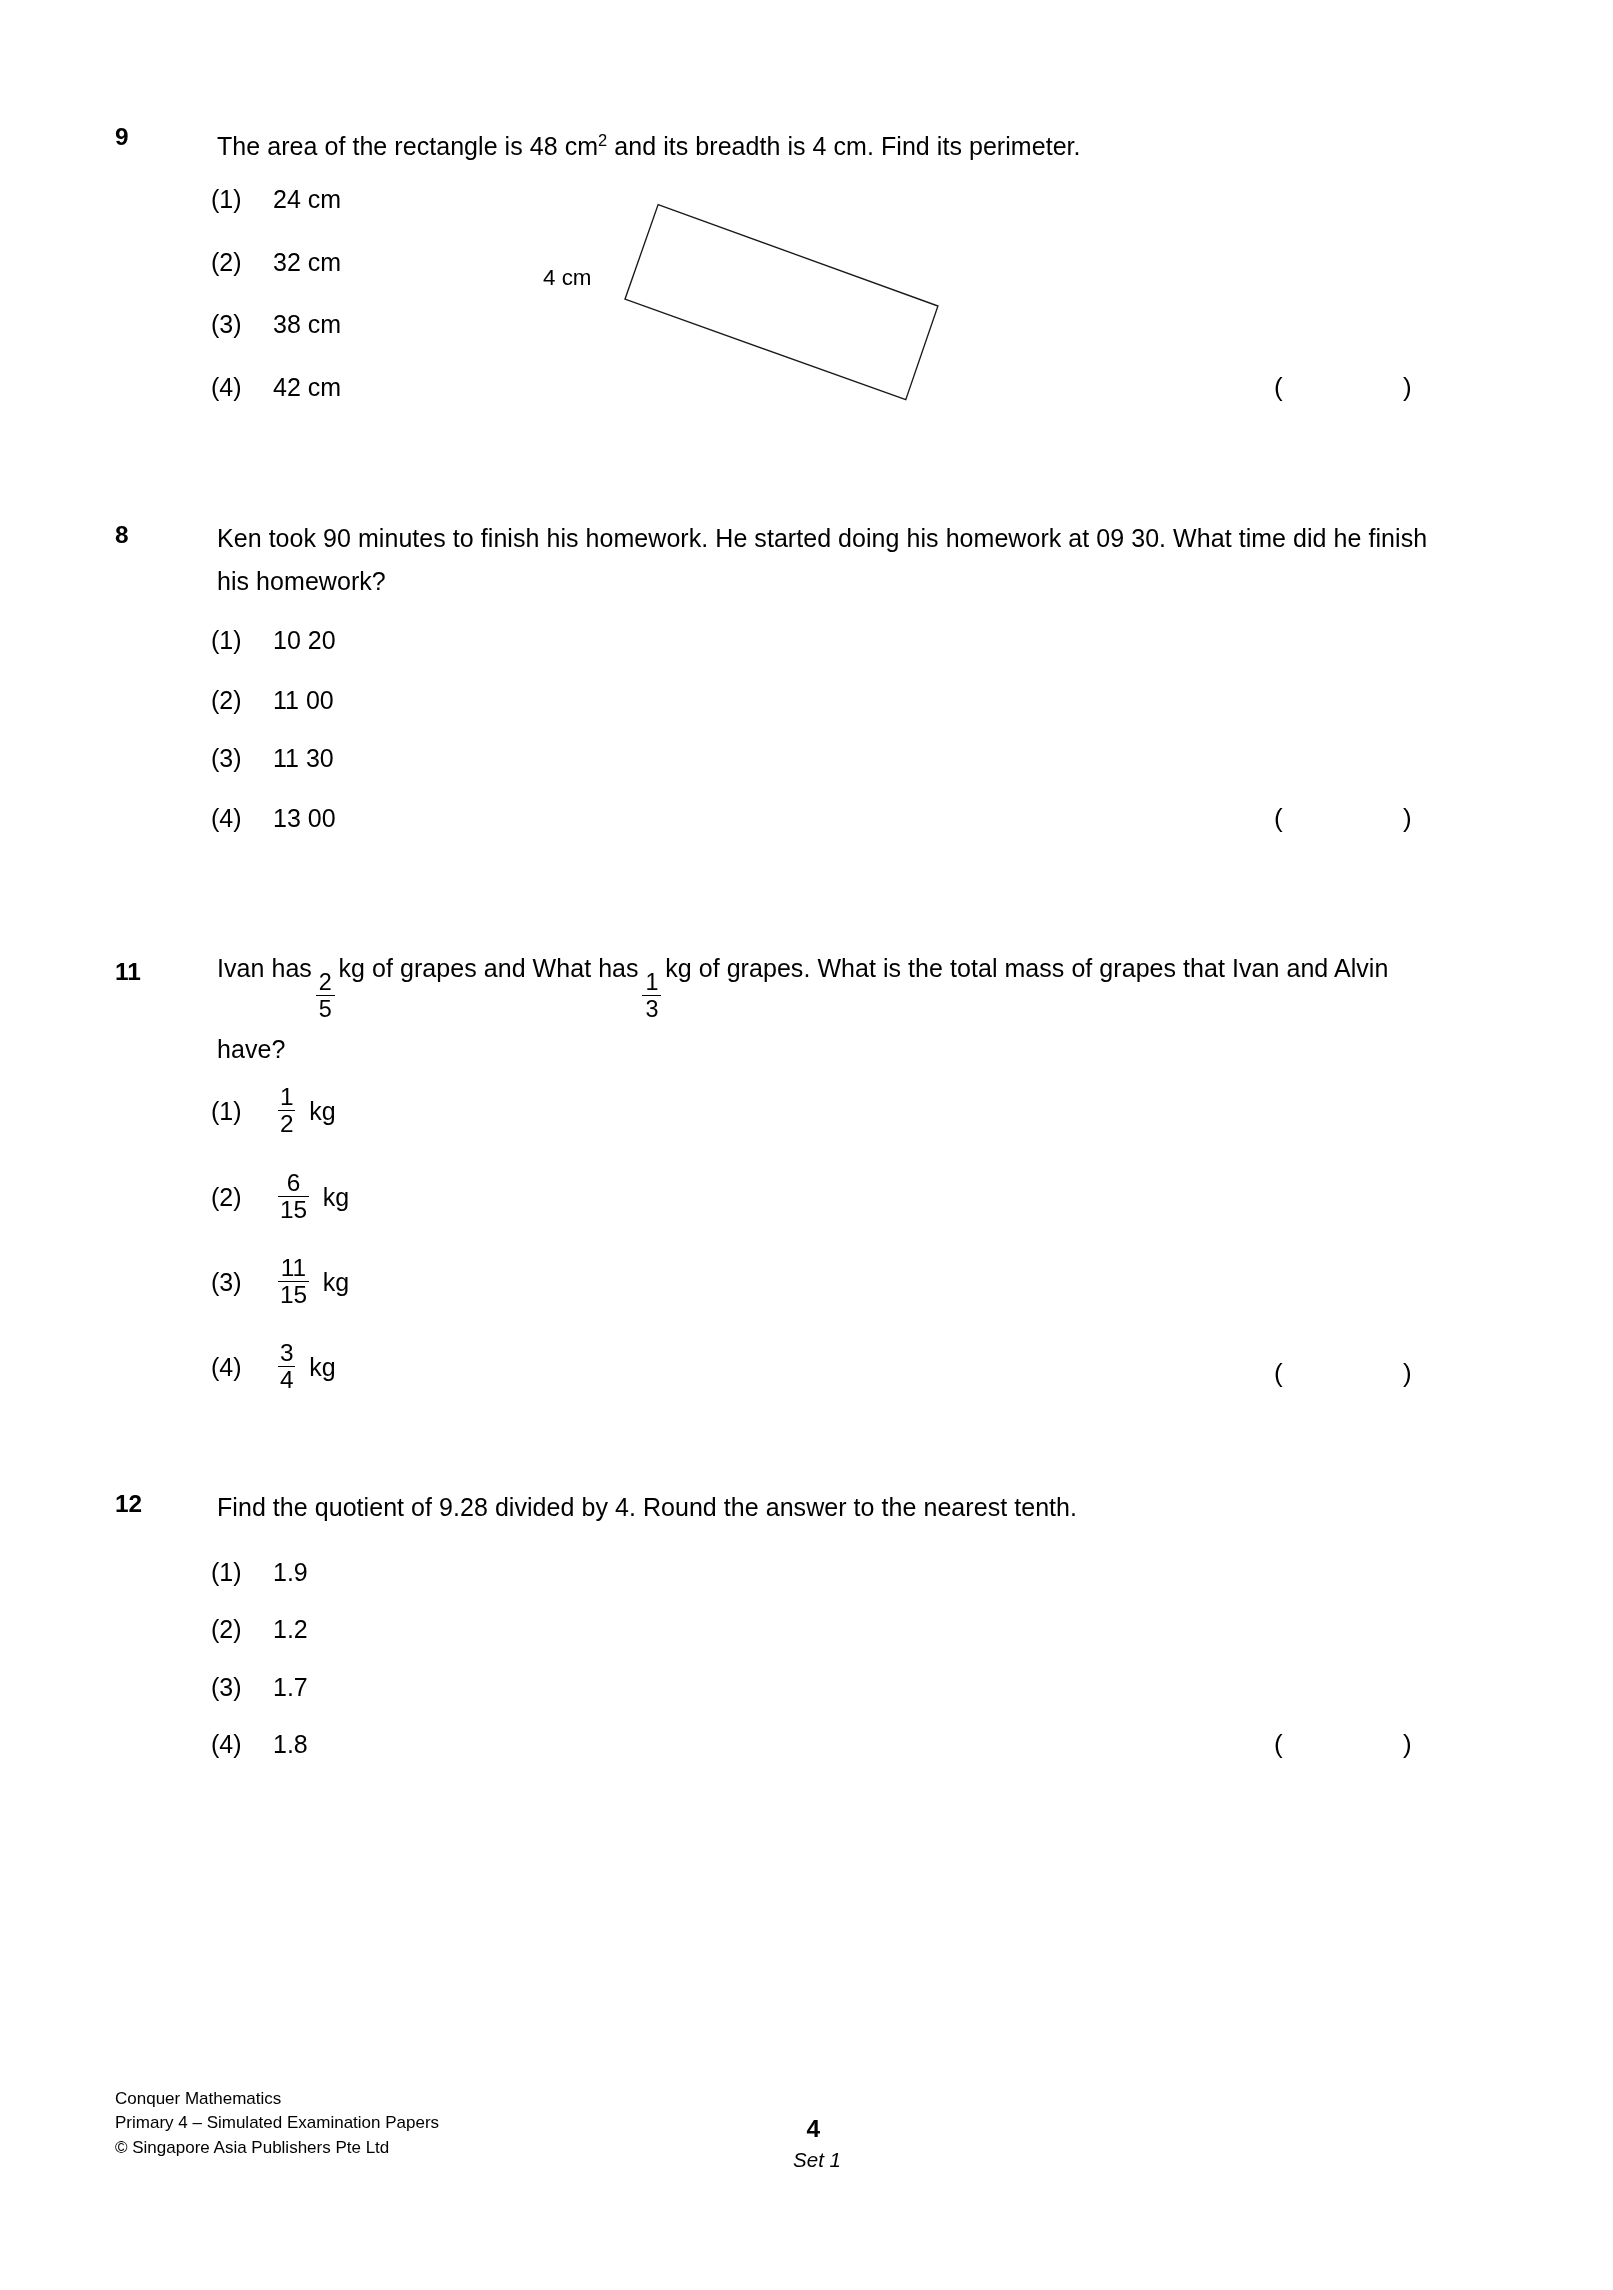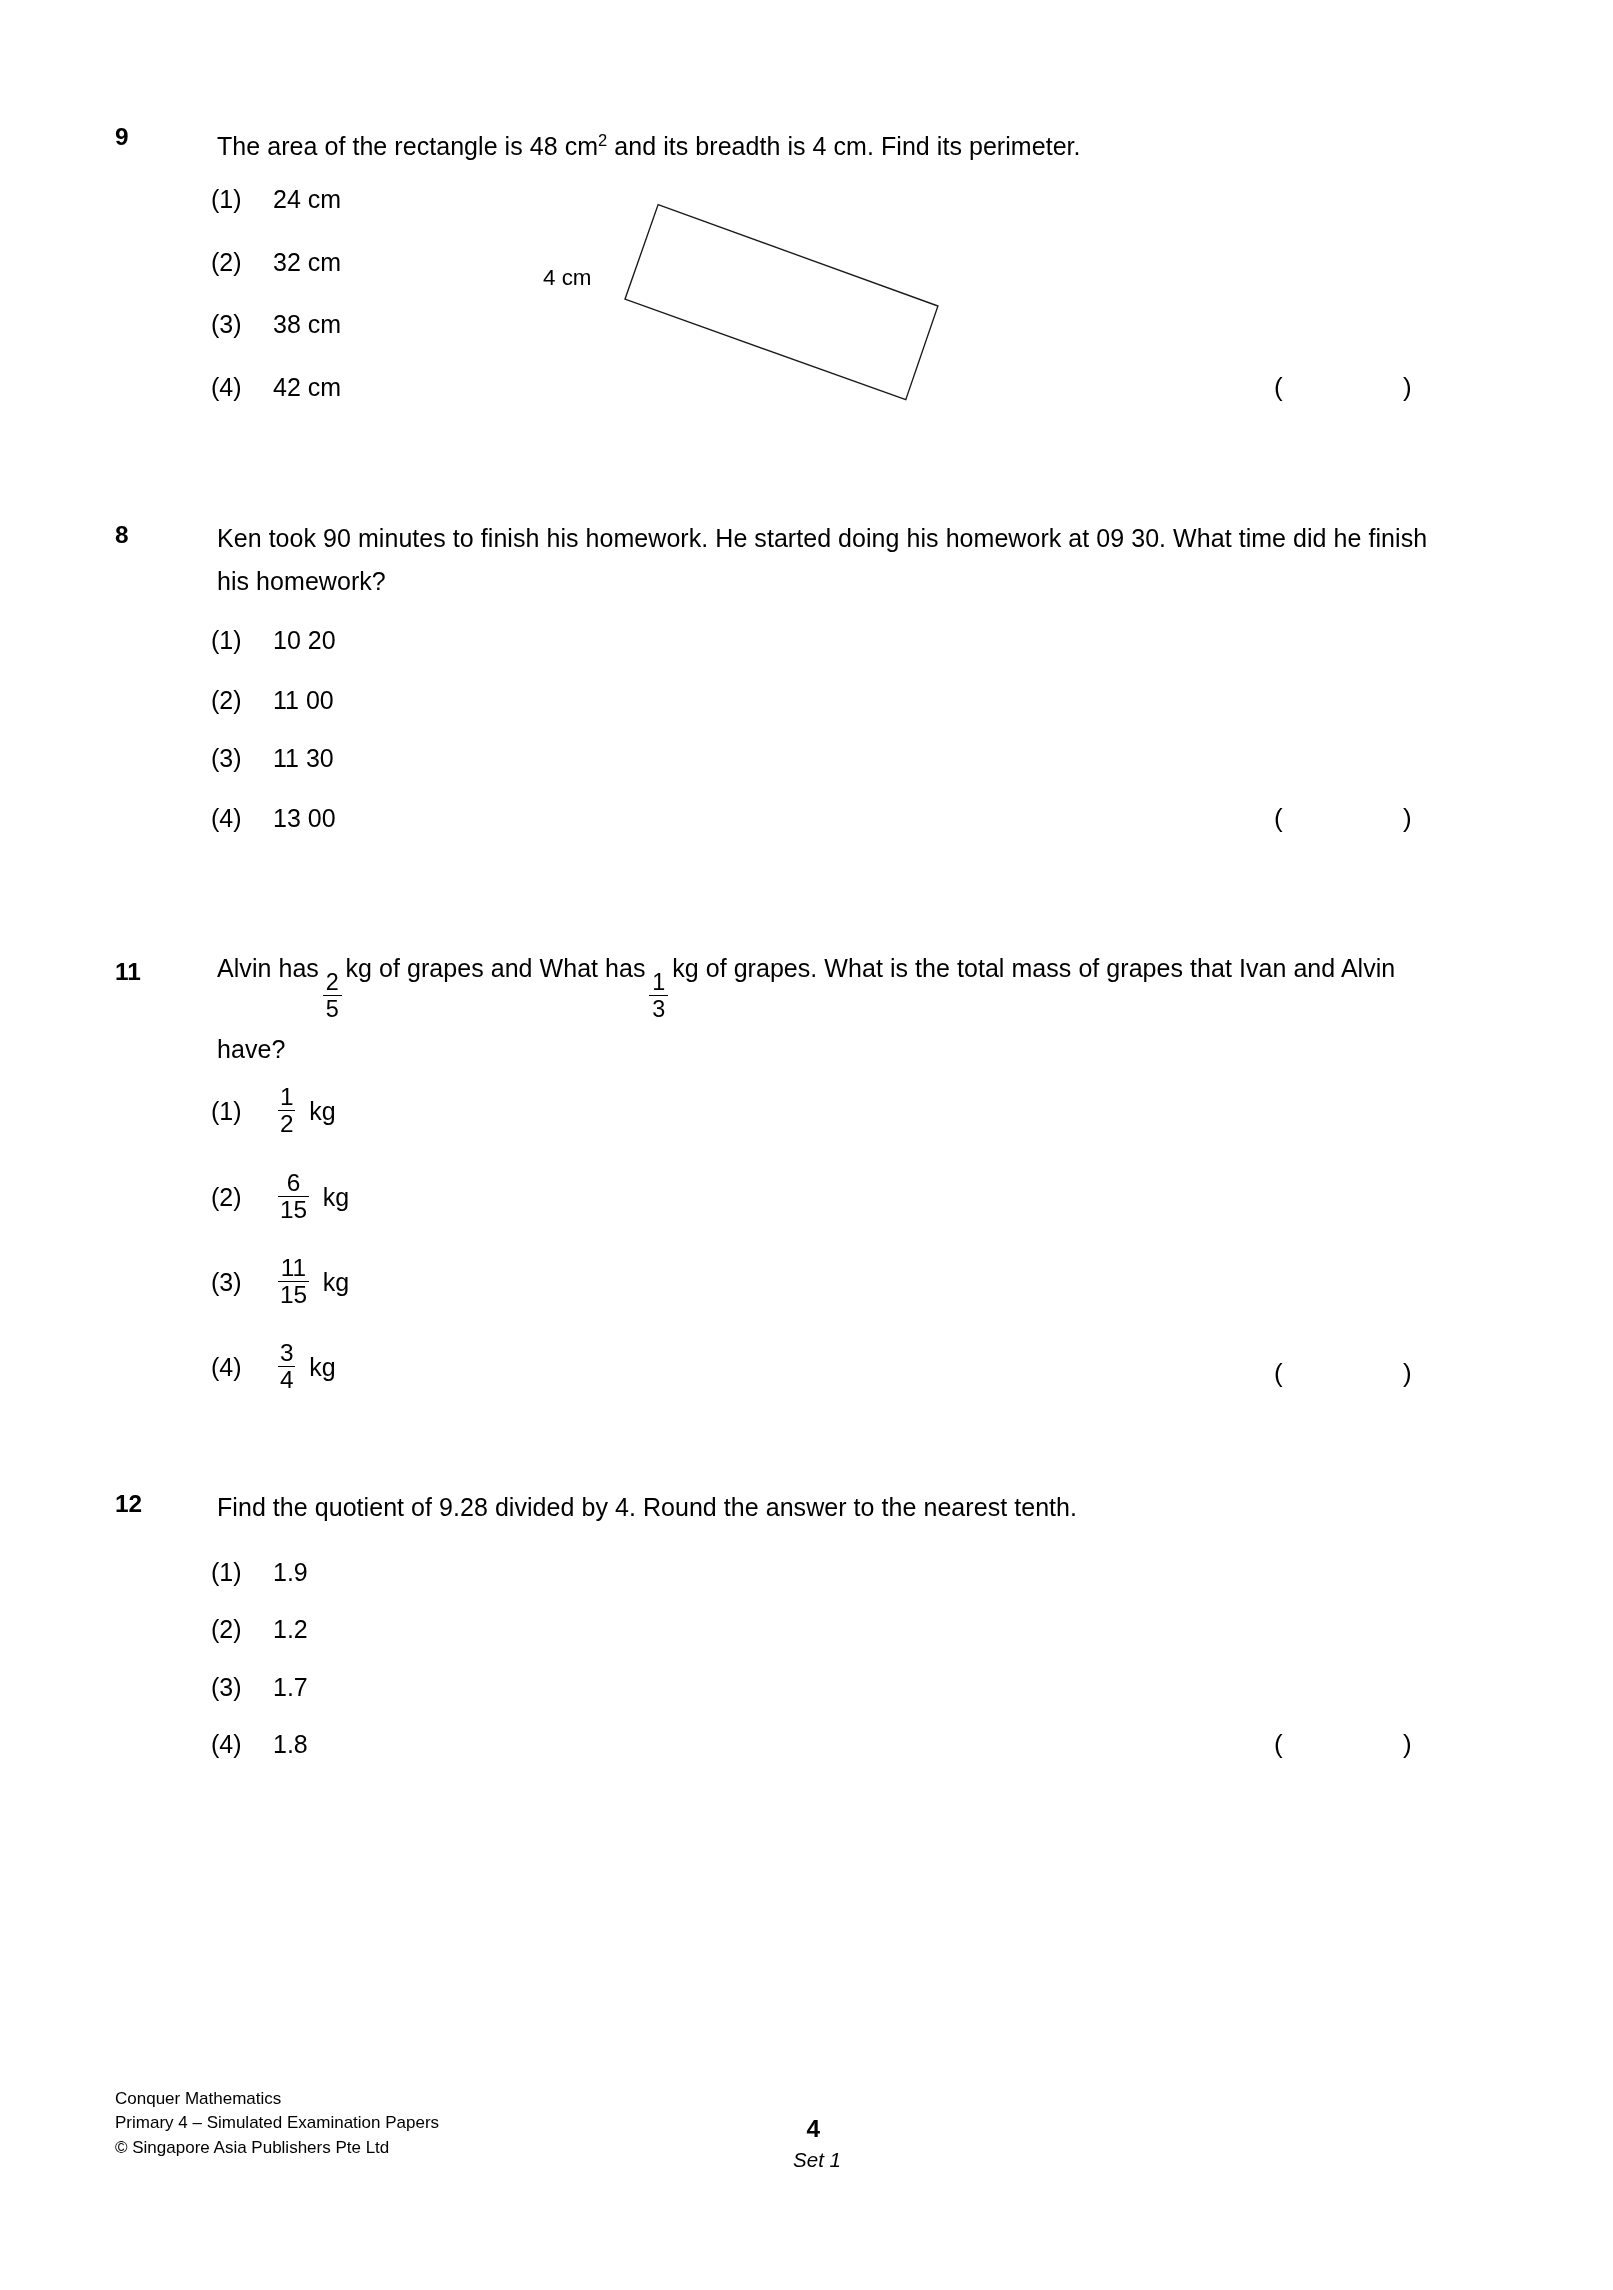--- a/index.html
+++ b/index.html
@@ -231,21 +231,21 @@
       <span class="opt-val">13 00</span>
     </div>
   </div>
   <div class="ans-bracket" style="top:802px;">
     <span class="lp">(</span><span>)</span>
   </div>
 
   <div class="question" style="top:941px;">
     <div class="q-num" style="top:12.7px;">11</div>
     <div class="q-text" style="line-height:54px; width:1219px;">
-      <span>Alvin has</span><span class="frac-inline">
+      <span>Ivan has</span><span class="frac-inline">
           <span class="num">2</span>
           <span class="den">5</span>
         </span><span>kg of grapes and What has</span><span class="frac-inline">
           <span class="num">1</span>
           <span class="den">3</span>
         </span><span>kg of grapes. What is the total mass of grapes that Ivan and Alvin have?</span>
     </div>
   </div>
 
   <div class="options">

